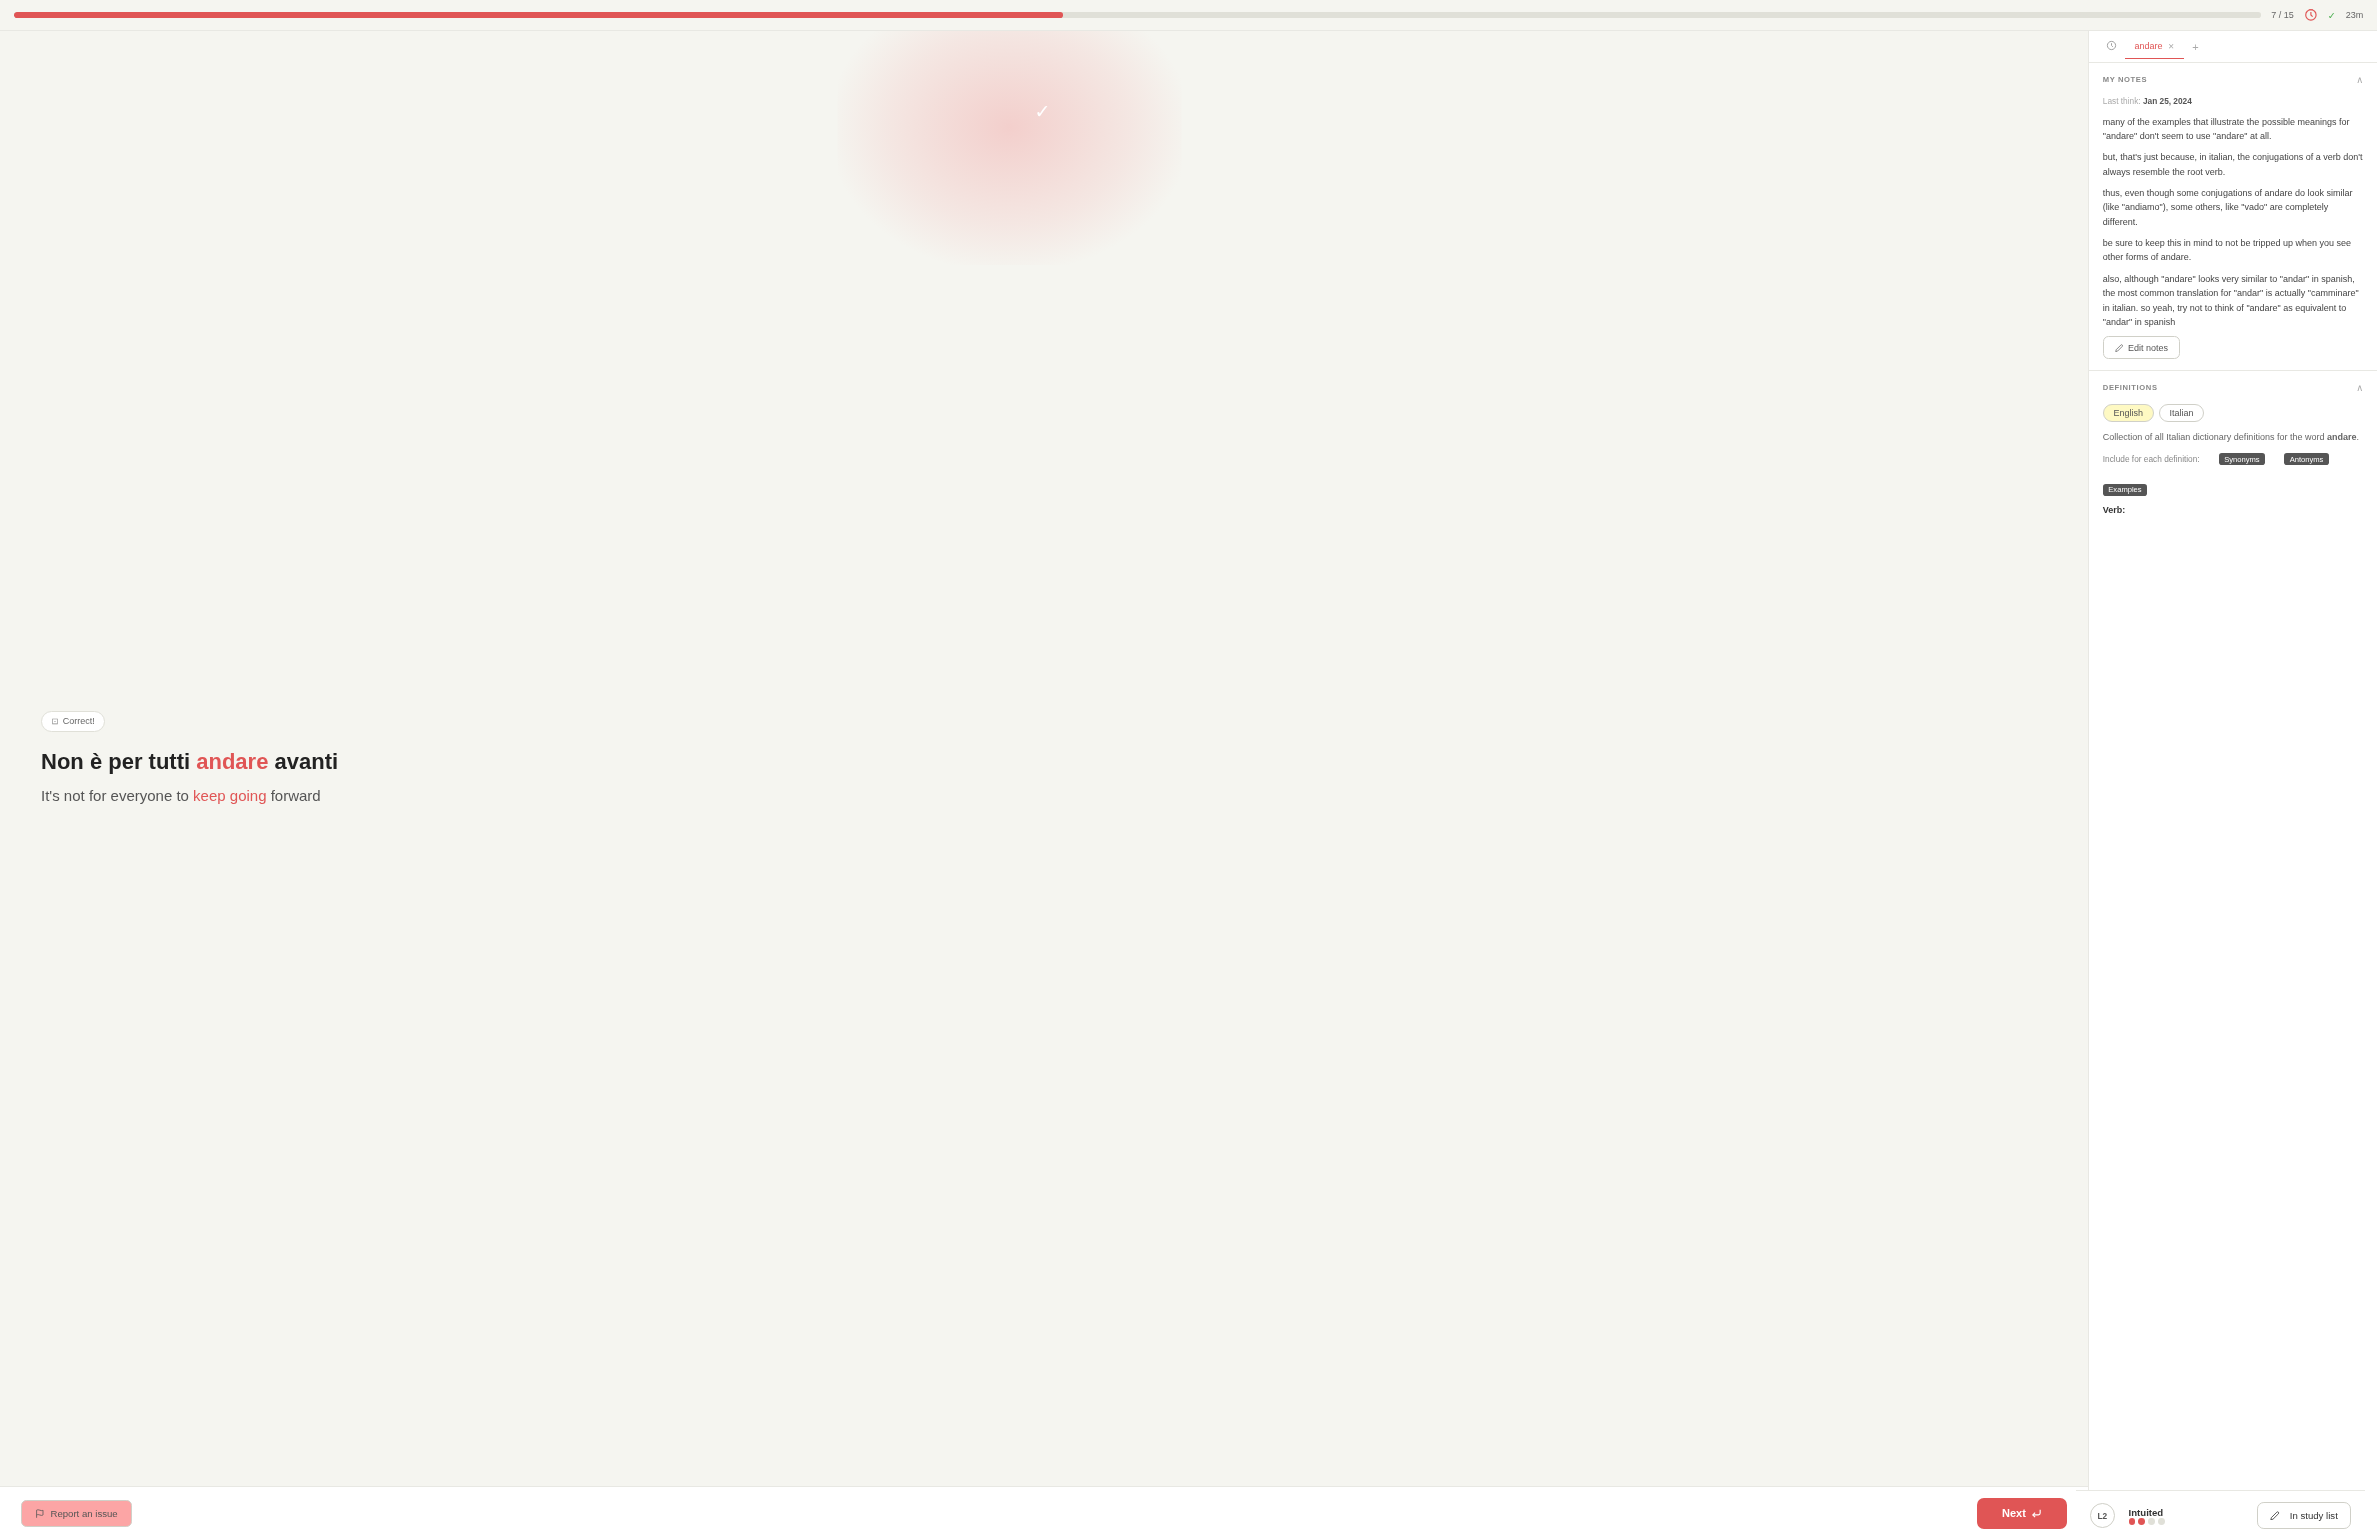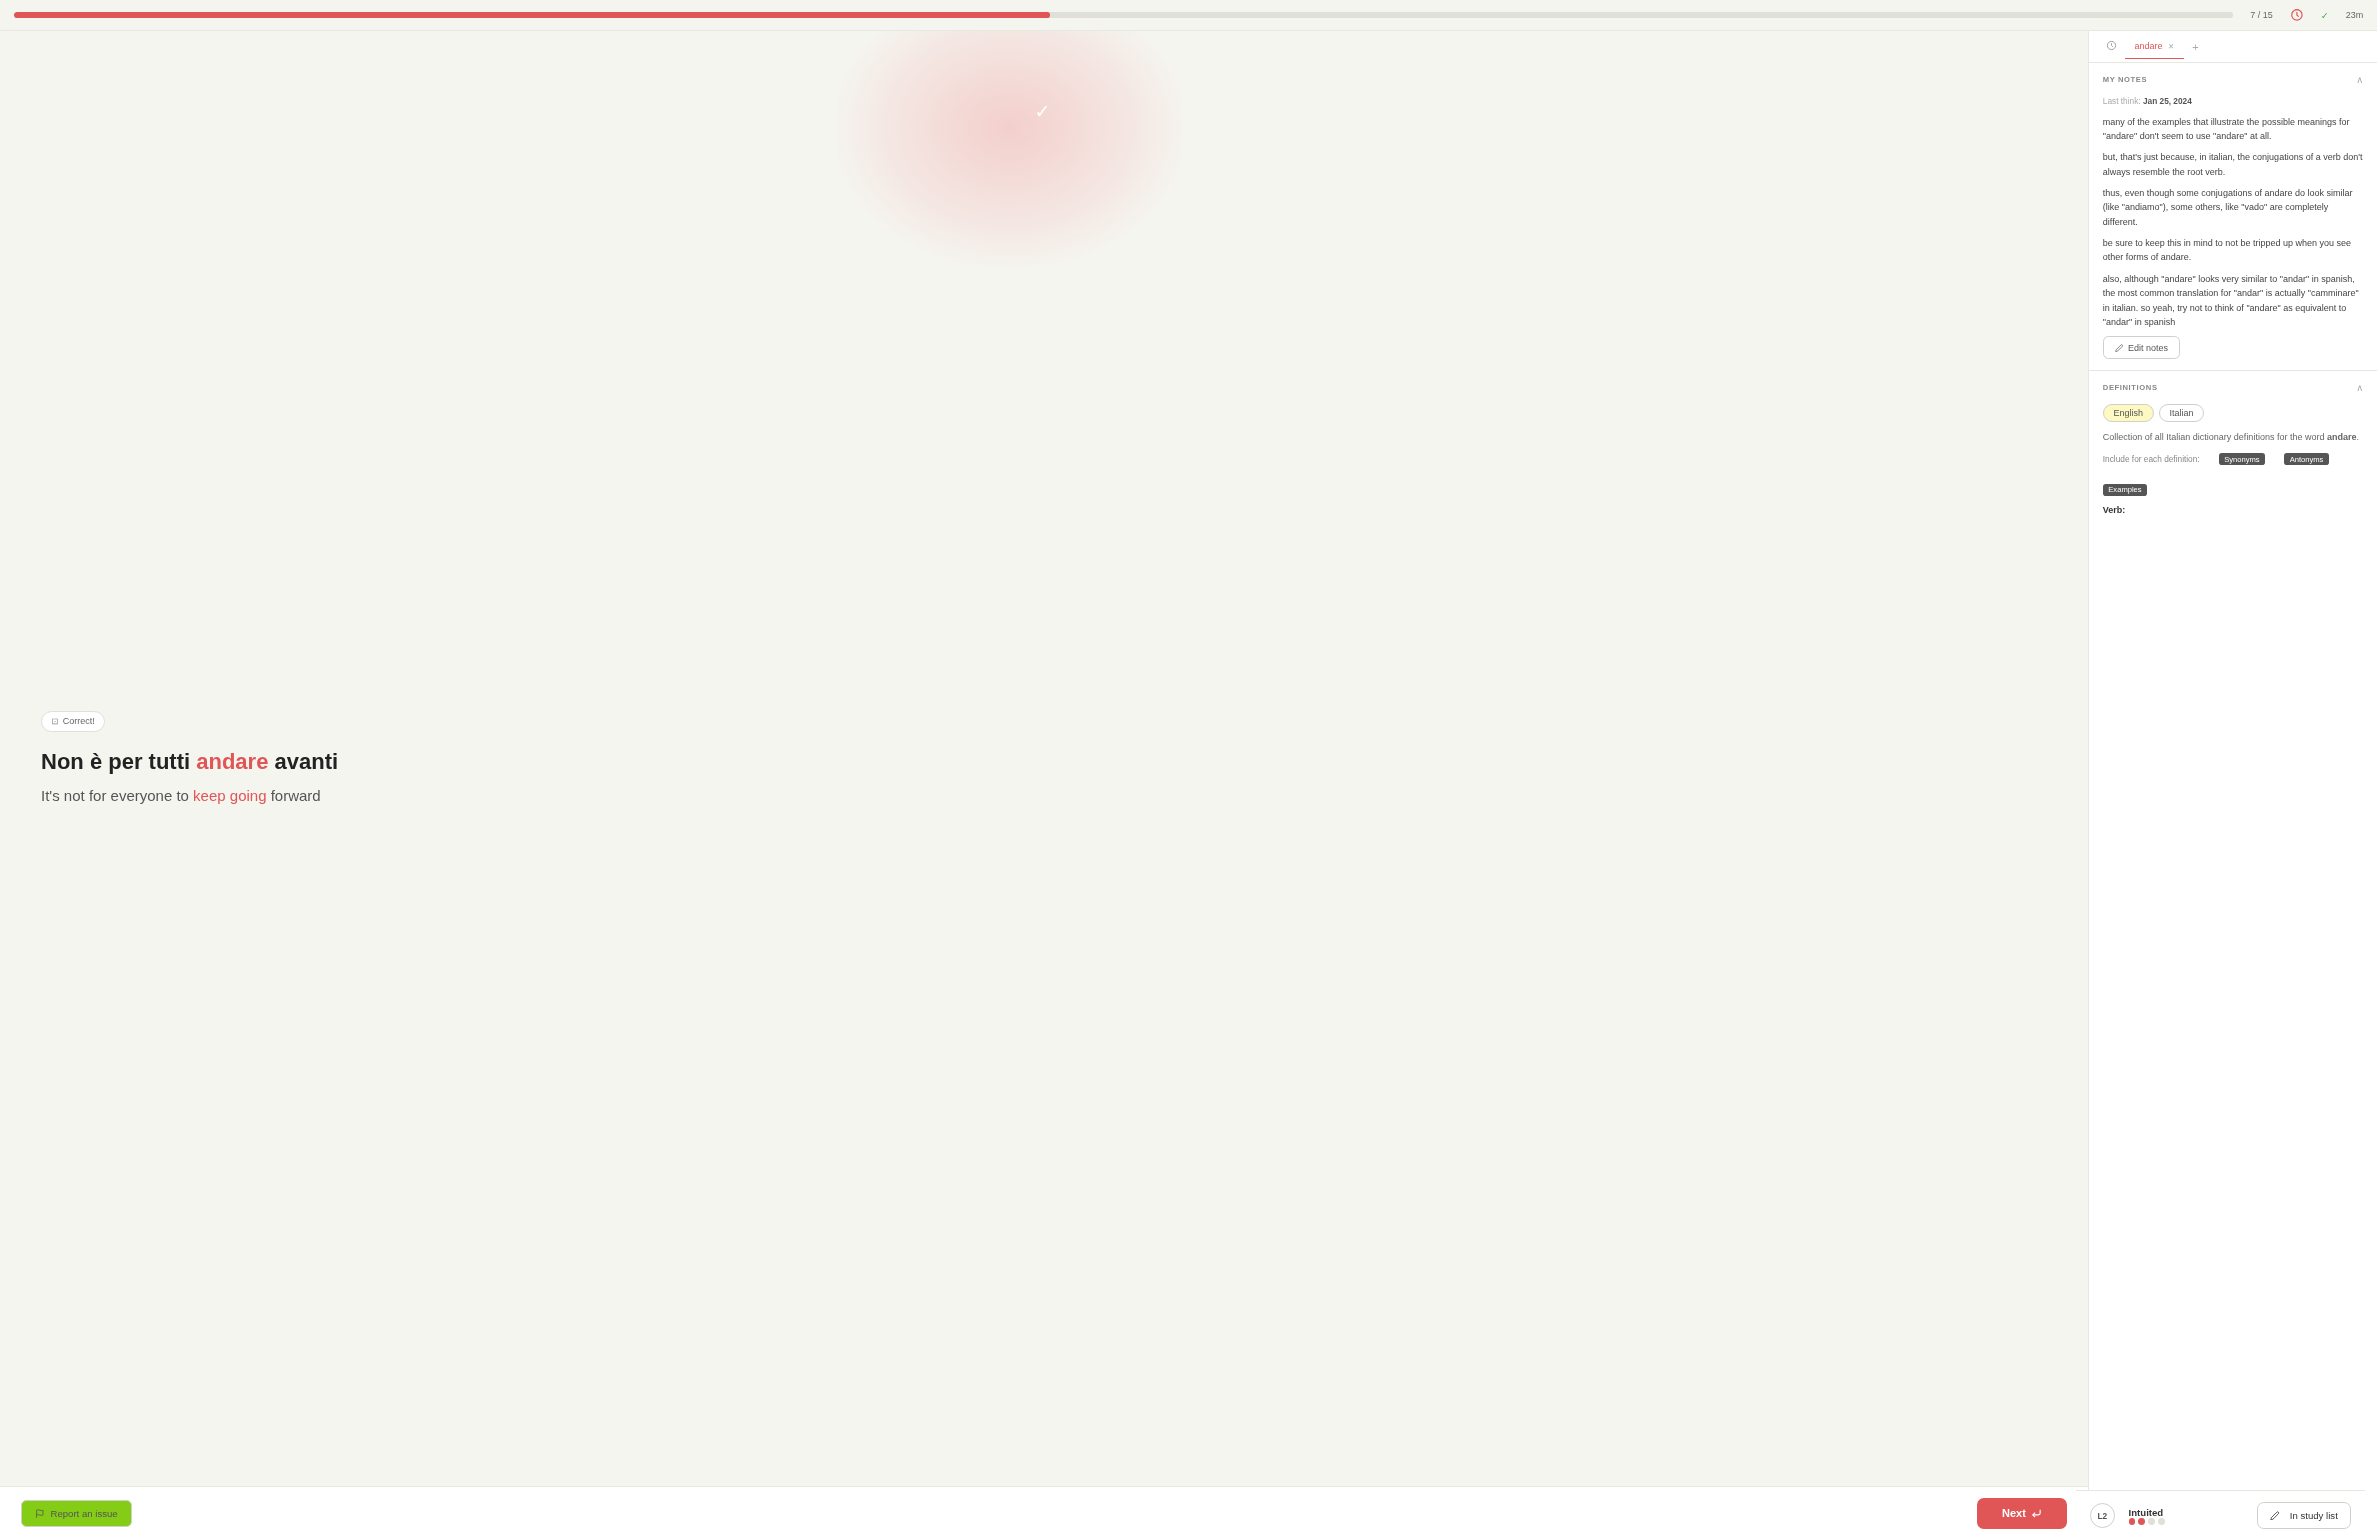--- a/index.html
+++ b/index.html
@@ -11,21 +11,21 @@
       height: 100vh;
       overflow: hidden;
     }
 
     
     .progress-bar-container {
       display: flex;
       align-items: center;
       padding: 8.3px 13.8px;
       background: #f5f5f0;
-      gap: 17px;
+      gap: 10px;
       border-bottom: 0.7px solid #e8e8e3;
     }
     .progress-track {
       flex: 1;
       height: 5.5px;
       background: #e0e0d8;
       border-radius: 2.8px;
       overflow: hidden;
     }
     .progress-fill {
@@ -149,21 +149,21 @@
       justify-content: space-between;
       padding: 11px 20.6px;
       background: white;
       border-top: 0.7px solid #e8e8e3;
     }
 
     .report-btn {
       display: flex;
       align-items: center;
       gap: 5.5px;
-      background: #84cc16;
+      background: #fca5a5;
       border: 0.7px solid #d0d0c8;
       border-radius: 5.5px;
       padding: 6.9px 13.8px;
       font-size: 9.6px;
       color: #555;
       cursor: pointer;
     }
 
     .next-btn {
       display: flex;

